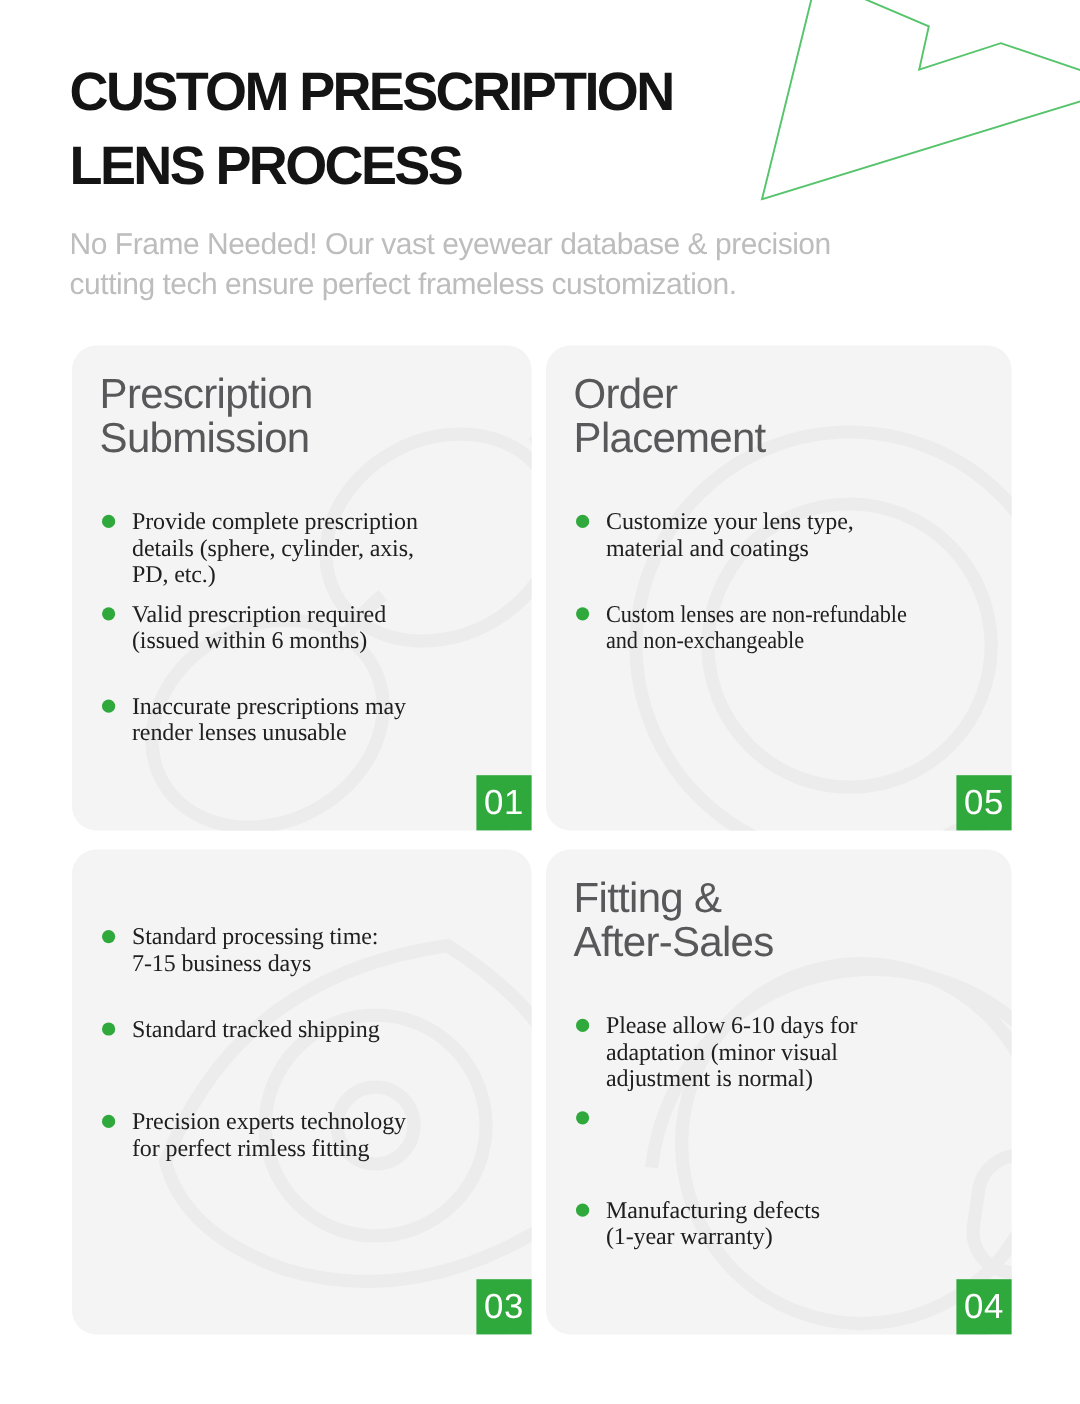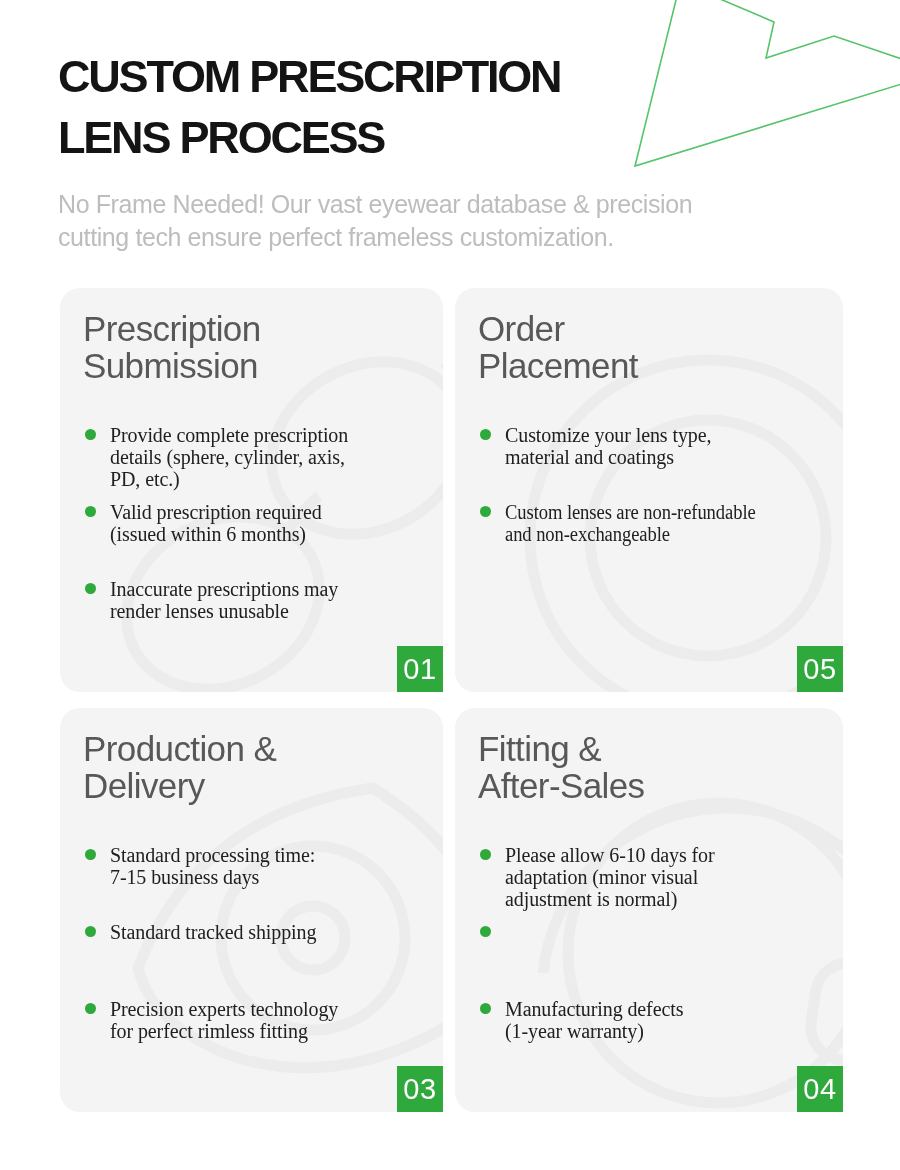--- a/index.html
+++ b/index.html
@@ -134,22 +134,20 @@
   <div class="card">
     <div class="wm">
       <svg style="right:-85px;top:45px" width="420" height="400" viewBox="0 0 420 400">
         <g fill="none" stroke="#ececec" stroke-width="11">
           <path d="M30 215 Q 90 60 265 35 Q 400 120 375 250 Q 250 340 130 305 Q 45 275 30 215 Z"></path>
           <circle cx="205" cy="185" r="92"></circle>
           <circle cx="205" cy="185" r="32"></circle>
         </g>
       </svg>
     </div>
-    <h2 class="card-title">Production &amp;
-Delivery</h2>
     <div class="bullets">
       <div class="bullet">
         <span class="dot"></span>
         <div class="bullet-text">Standard processing time:
 7-15 business days</div>
       </div>
       <div class="bullet">
         <span class="dot"></span>
         <div class="bullet-text">Standard tracked shipping</div>
       </div>

